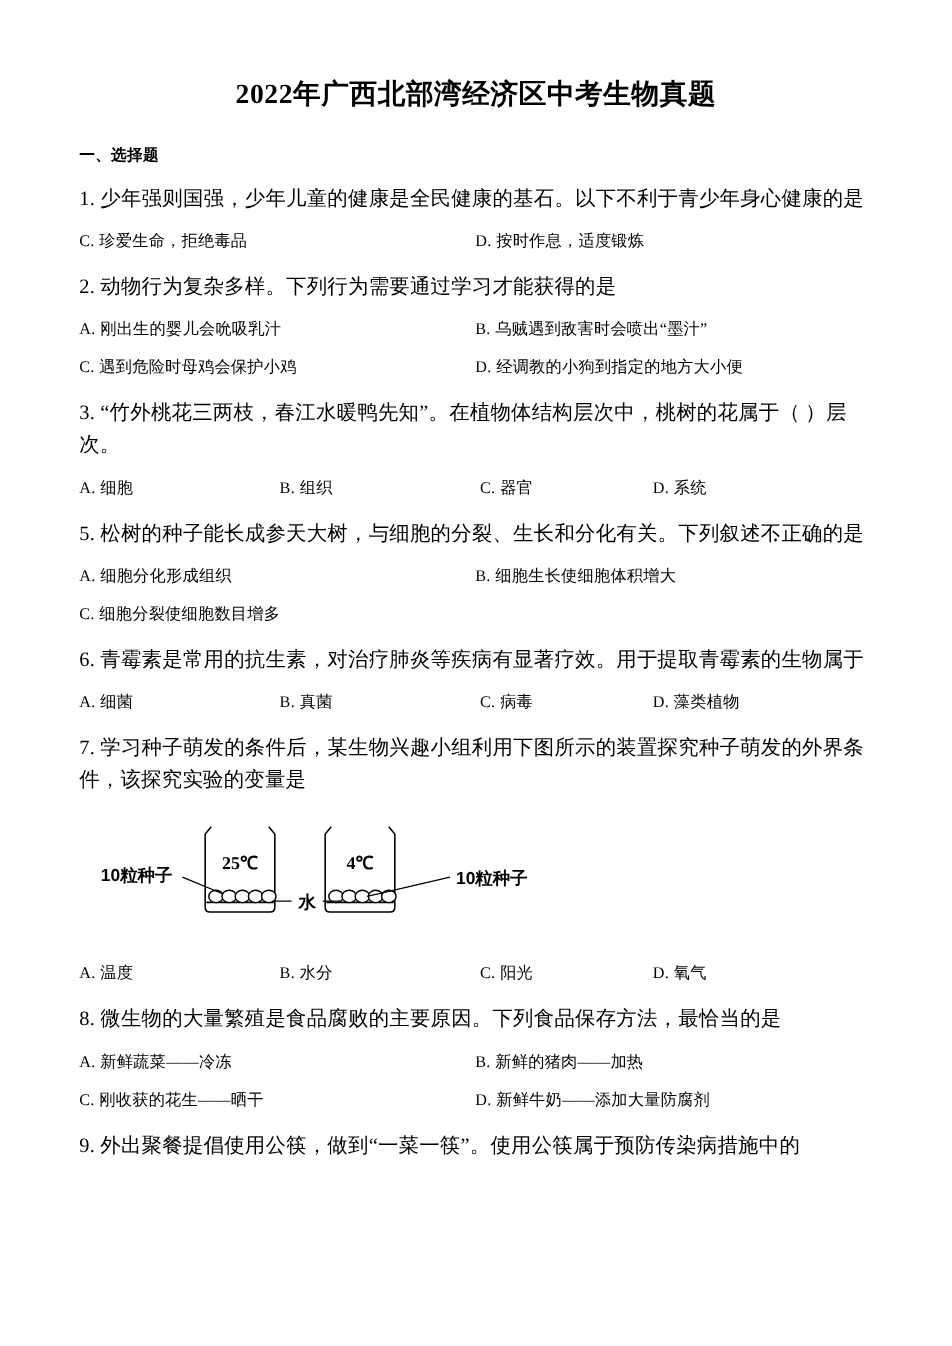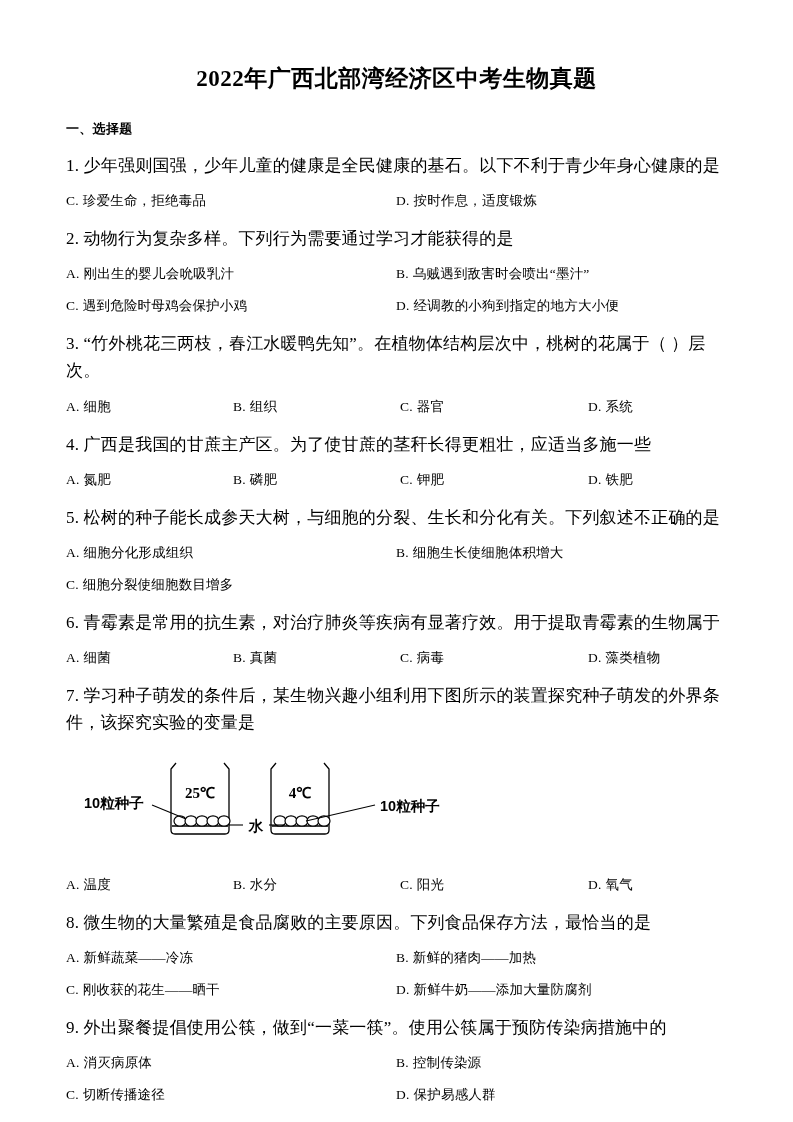--- a/index.html
+++ b/index.html
@@ -77,21 +77,21 @@
     top: 0;
     white-space: nowrap;
   }
   
   .c2 .opt.p0 { left: 0px; }
   .c2 .opt.p1 { left: 330px; }
   
   .c4 .opt.p0 { left: 0px; text-align: right; }
   .c4 .opt.p1 { left: 167px; }
   .c4 .opt.p2 { left: 334px; }
-  .c4 .opt.p3 { left: 522px; }
+  .c4 .opt.p3 { left: 478px; }
   .opt-letter { margin-right: 4px; }
 
   
   .figure-wrap {
     position: relative;
     margin: 18px 0 0 0;
     width: 793px;
     height: 108px;
     font-weight: bold;
   }
@@ -135,31 +135,20 @@
     <div class="opts c4">
       <div class="opts-row">
         <div class="opt p0"><span class="opt-letter">A.</span><span>细胞</span></div>
         <div class="opt p1"><span class="opt-letter">B.</span><span>组织</span></div>
         <div class="opt p2"><span class="opt-letter">C.</span><span>器官</span></div>
         <div class="opt p3"><span class="opt-letter">D.</span><span>系统</span></div>
       </div>
     </div>
   </div>
 
-  <div class="q-block">
-    <div class="q-stem">4. 广西是我国的甘蔗主产区。为了使甘蔗的茎秆长得更粗壮，应适当多施一些</div>
-    <div class="opts c4">
-      <div class="opts-row">
-        <div class="opt p0"><span class="opt-letter">A.</span><span>氮肥</span></div>
-        <div class="opt p1"><span class="opt-letter">B.</span><span>磷肥</span></div>
-        <div class="opt p2"><span class="opt-letter">C.</span><span>钾肥</span></div>
-        <div class="opt p3"><span class="opt-letter">D.</span><span>铁肥</span></div>
-      </div>
-    </div>
-  </div>
 
   <div class="q-block">
     <div class="q-stem"><span>5. 松树的种子能长成参天大树，与细胞的分裂、生长和分化有关。下列叙述</span><span class="emph">不正确</span><span>的是</span></div>
     <div class="opts c2">
       <div class="opts-row">
         <div class="opt p0"><span class="opt-letter">A.</span><span>细胞分化形成组织</span></div>
         <div class="opt p1"><span class="opt-letter">B.</span><span>细胞生长使细胞体积增大</span></div>
       </div>
       <div class="opts-row">
         <div class="opt p0"><span class="opt-letter">C.</span><span>细胞分裂使细胞数目增多</span></div>
@@ -244,25 +233,15 @@
       </div>
       <div class="opts-row">
         <div class="opt p0"><span class="opt-letter">C.</span><span>刚收获的花生——晒干</span></div>
         <div class="opt p1"><span class="opt-letter">D.</span><span>新鲜牛奶——添加大量防腐剂</span></div>
       </div>
     </div>
   </div>
 
   <div class="q-block">
     <div class="q-stem">9. 外出聚餐提倡使用公筷，做到“一菜一筷”。使用公筷属于预防传染病措施中的</div>
-    <div class="opts c2">
-      <div class="opts-row">
-        <div class="opt p0"><span class="opt-letter">A.</span><span>消灭病原体</span></div>
-        <div class="opt p1"><span class="opt-letter">B.</span><span>控制传染源</span></div>
-      </div>
-      <div class="opts-row">
-        <div class="opt p0"><span class="opt-letter">C.</span><span>切断传播途径</span></div>
-        <div class="opt p1"><span class="opt-letter">D.</span><span>保护易感人群</span></div>
-      </div>
-    </div>
   </div>
 
 </div>
 
 </body></html>

